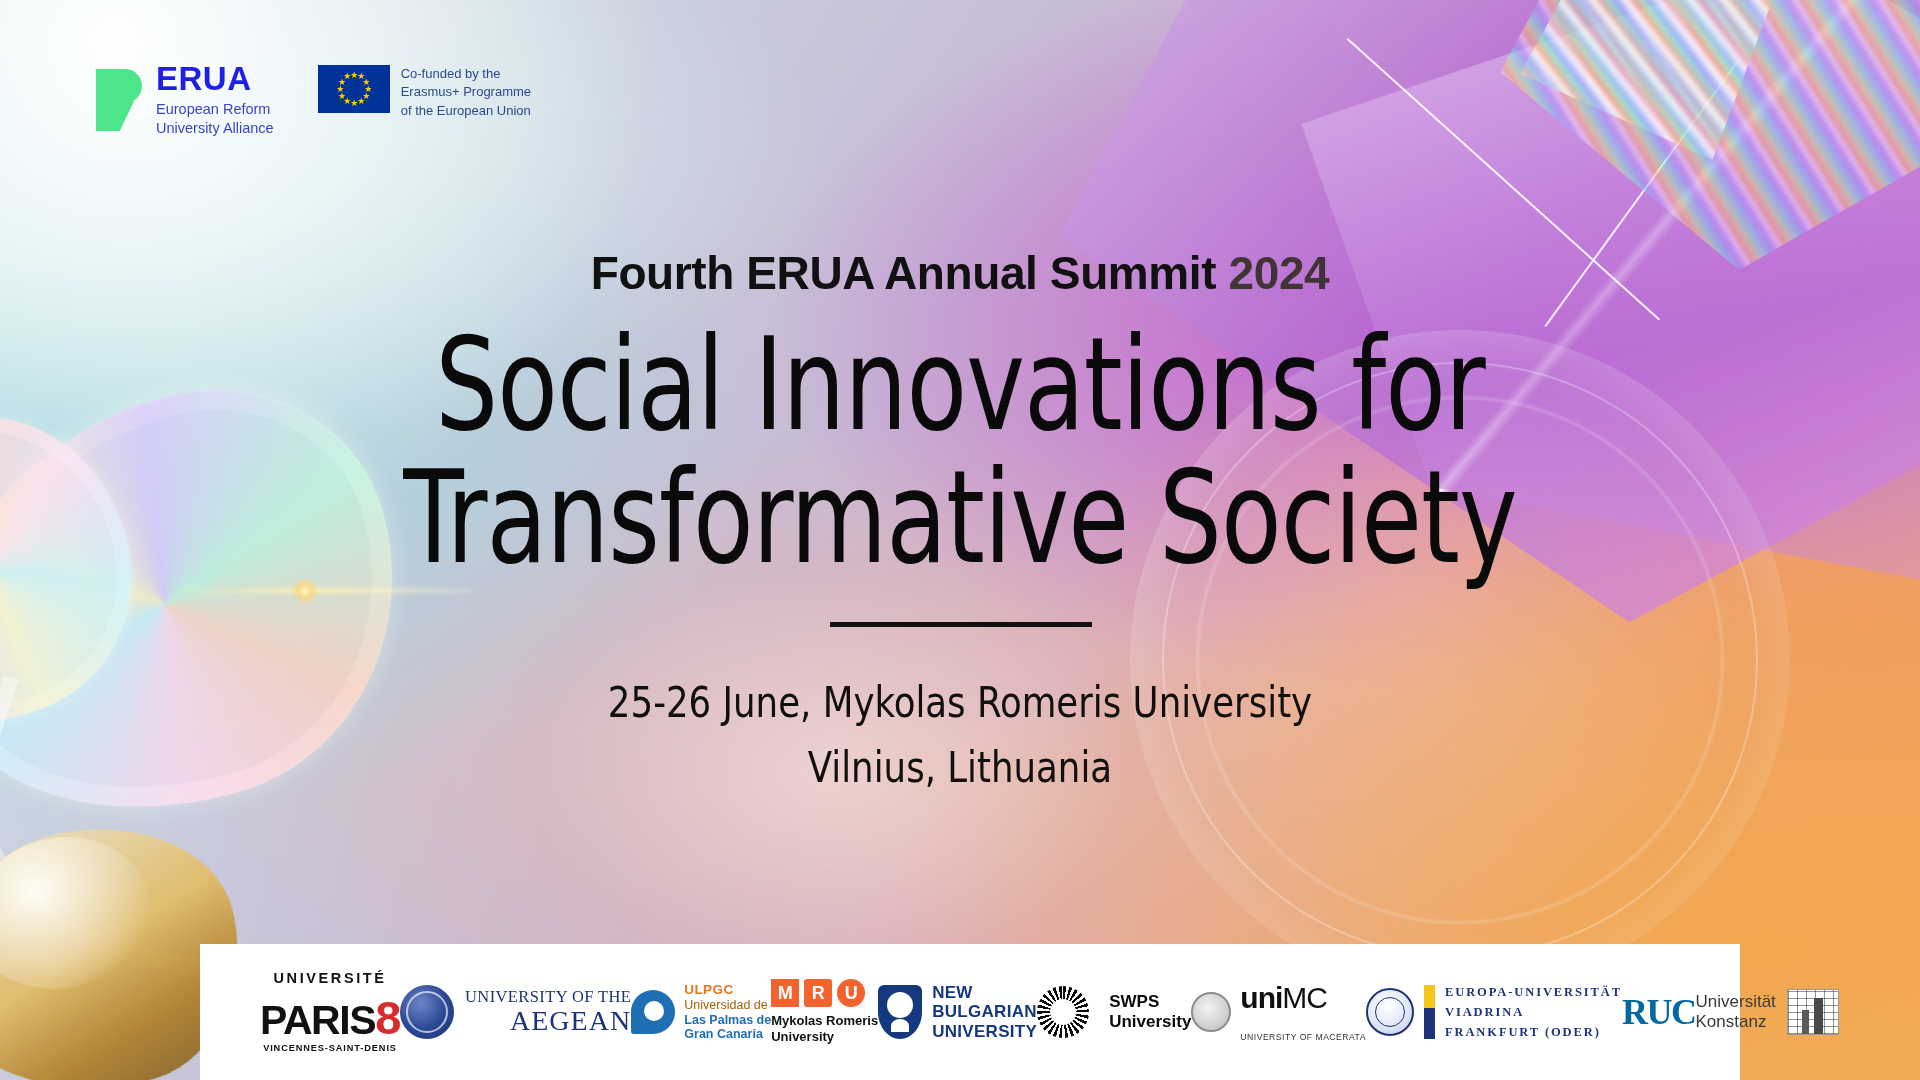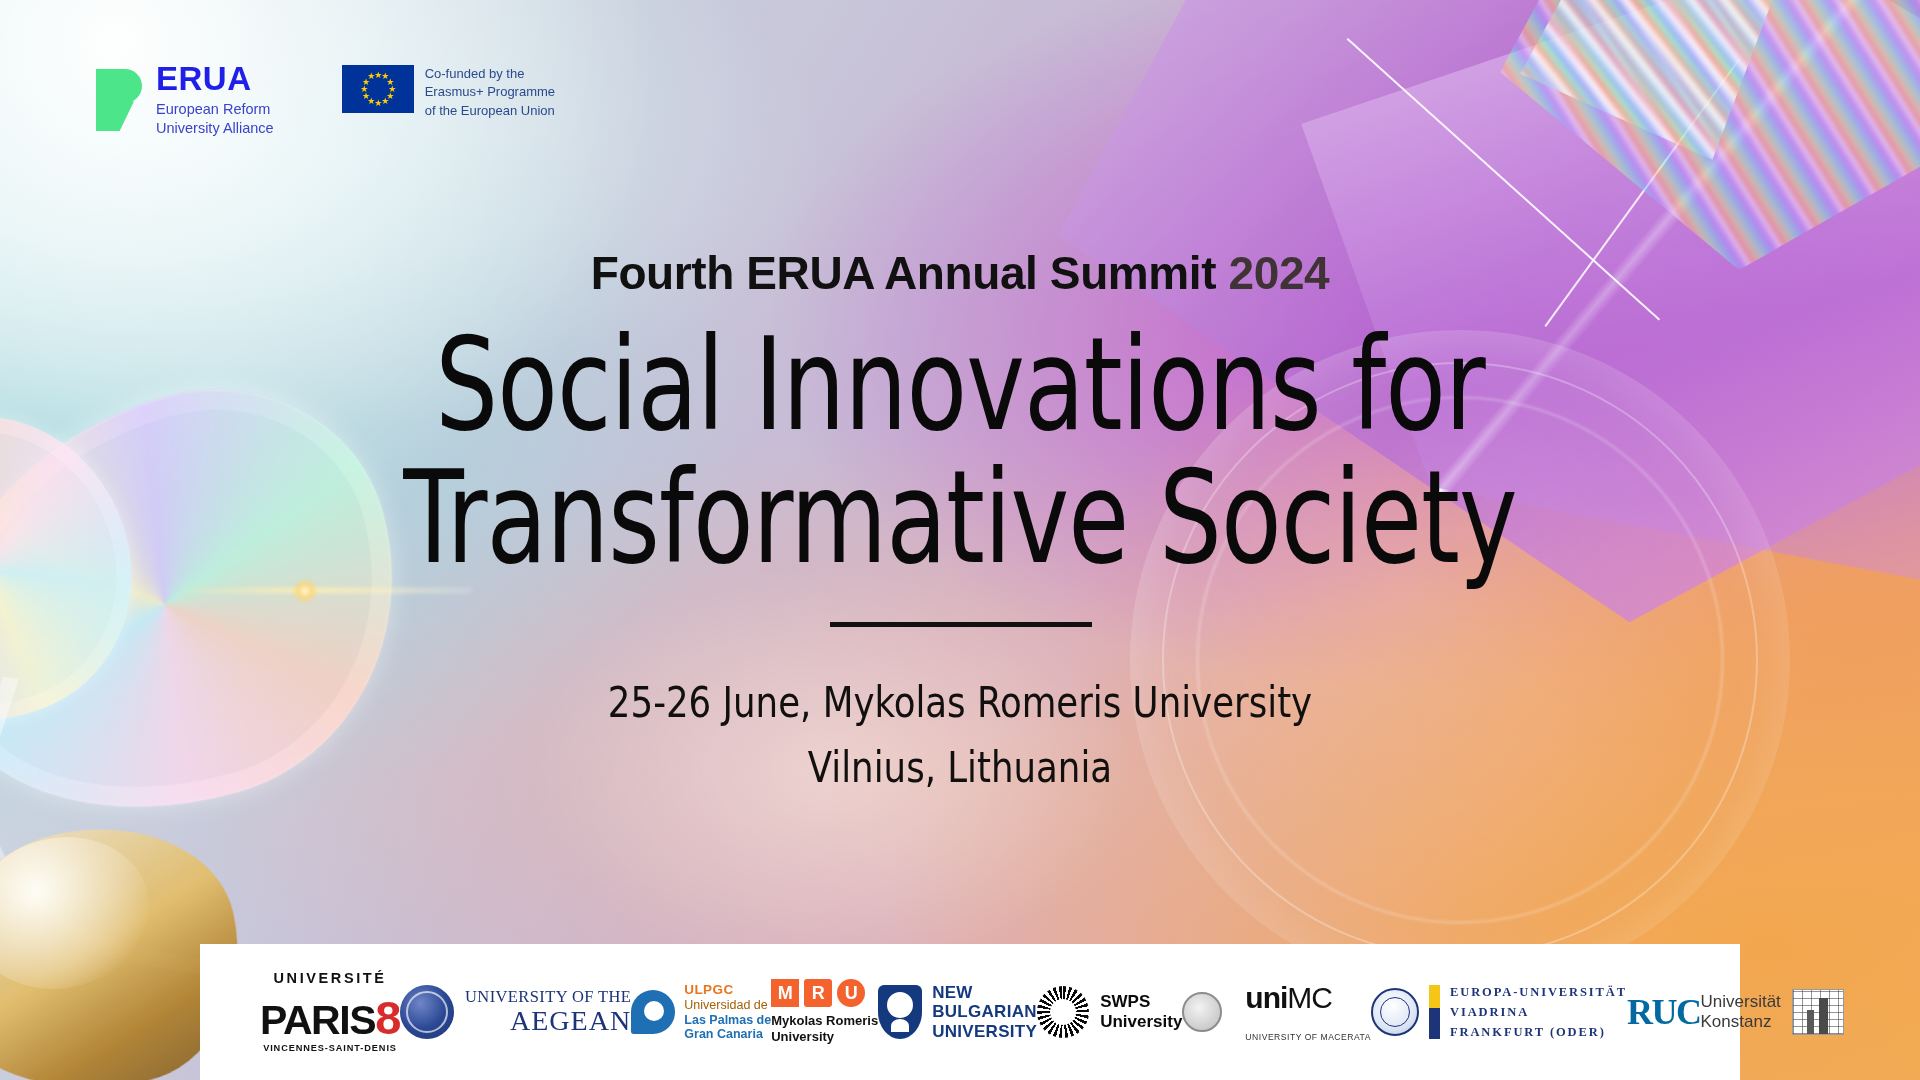--- a/index.html
+++ b/index.html
@@ -114,21 +114,21 @@
   .lens-ring { position:absolute; left:1162px; top:362px; width:596px; height:596px;
     border-radius:50%; border:2px solid rgba(255,255,255,0.28); filter:blur(0.6px); }
   .lens-ring2 { position:absolute; left:1196px; top:396px; width:528px; height:528px;
     border-radius:50%; border:3px solid rgba(255,255,255,0.2); filter:blur(1px); }
 
   .glow-soft { position:absolute; left:520px; top:560px; width:620px; height:420px;
     background:radial-gradient(ellipse, rgba(255,255,255,0.38) 0%, rgba(255,255,255,0) 70%);
     filter:blur(10px); }
 
   
-  .header { position:absolute; left:96px; top:62px; display:flex; align-items:flex-start; gap:68px; }
+  .header { position:absolute; left:96px; top:62px; display:flex; align-items:flex-start; gap:44px; }
 
   .erua-logo { display:flex; align-items:center; gap:14px; }
   .erua-mark { width:46px; height:62px; position:relative; }
   .erua-mark .top { position:absolute; left:0; top:0; width:46px; height:34px;
     background:#4de58a; border-radius:0 17px 17px 0; }
   .erua-mark .bot { position:absolute; left:0; top:32px; width:38px; height:30px;
     background:#4de58a; clip-path:polygon(0% 0%, 100% 0%, 100% 100%, 0% 100%, 0% 0%);
     border-radius:0 0 0 0;
     -webkit-clip-path:polygon(0 0, 100% 0, 62% 100%, 0 100%); clip-path:polygon(0 0, 100% 0, 62% 100%, 0 100%); }
   .erua-txt { line-height:1; }
@@ -208,28 +208,28 @@
   .nbu { display:flex; align-items:center; gap:10px; }
   .nbu-mark { width:44px; height:54px; background:#14397e;
     border-radius:6px 6px 50% 50%; position:relative; flex:none; }
   .nbu-mark::after { content:""; position:absolute; left:9px; top:7px; width:26px; height:26px;
     border-radius:50%; background:#ffffff; }
   .nbu-mark::before { content:""; position:absolute; left:13px; bottom:7px; width:18px; height:13px;
     border-radius:50% 50% 0 0; background:#ffffff; }
   .nbu-txt { color:#14397e; font-size:17px; font-weight:bold; line-height:1.14; text-align:left; letter-spacing:0.3px; }
 
   
-  .swps { display:flex; align-items:center; gap:11px; }
+  .swps { display:flex; align-items:center; gap:20px; }
   .swps-mark { width:52px; height:52px; border-radius:50%; flex:none; position:relative;
     background:repeating-conic-gradient(#0a0a0a 0deg 7deg, #ffffff 7deg 14deg); }
   .swps-mark::after { content:""; position:absolute; inset:13px; border-radius:50%; background:#fff; }
   .swps-txt { font-size:17px; font-weight:bold; color:#0a0a0a; line-height:1.15; text-align:left; }
 
   
-  .unimc { display:flex; align-items:center; gap:23px; }
+  .unimc { display:flex; align-items:center; gap:9px; }
   .unimc-seal { width:40px; height:40px; border-radius:50%; flex:none;
     border:2px solid #8d8d8d;
     background:radial-gradient(circle at 42% 38%, #f3f3f3 0%, #d2d2d2 60%, #bdbdbd 100%); }
   .unimc-txt { text-align:left; line-height:1; }
   .unimc-txt .m1 { font-size:30px; font-weight:bold; color:#111; letter-spacing:-1px; }
   .unimc-txt .m1 .mc { font-weight:normal; }
   .unimc-txt .m2 { font-size:8.6px; color:#333; letter-spacing:0.5px; margin-top:20px; }
 
   
   .viad { display:flex; align-items:center; gap:10px; }

